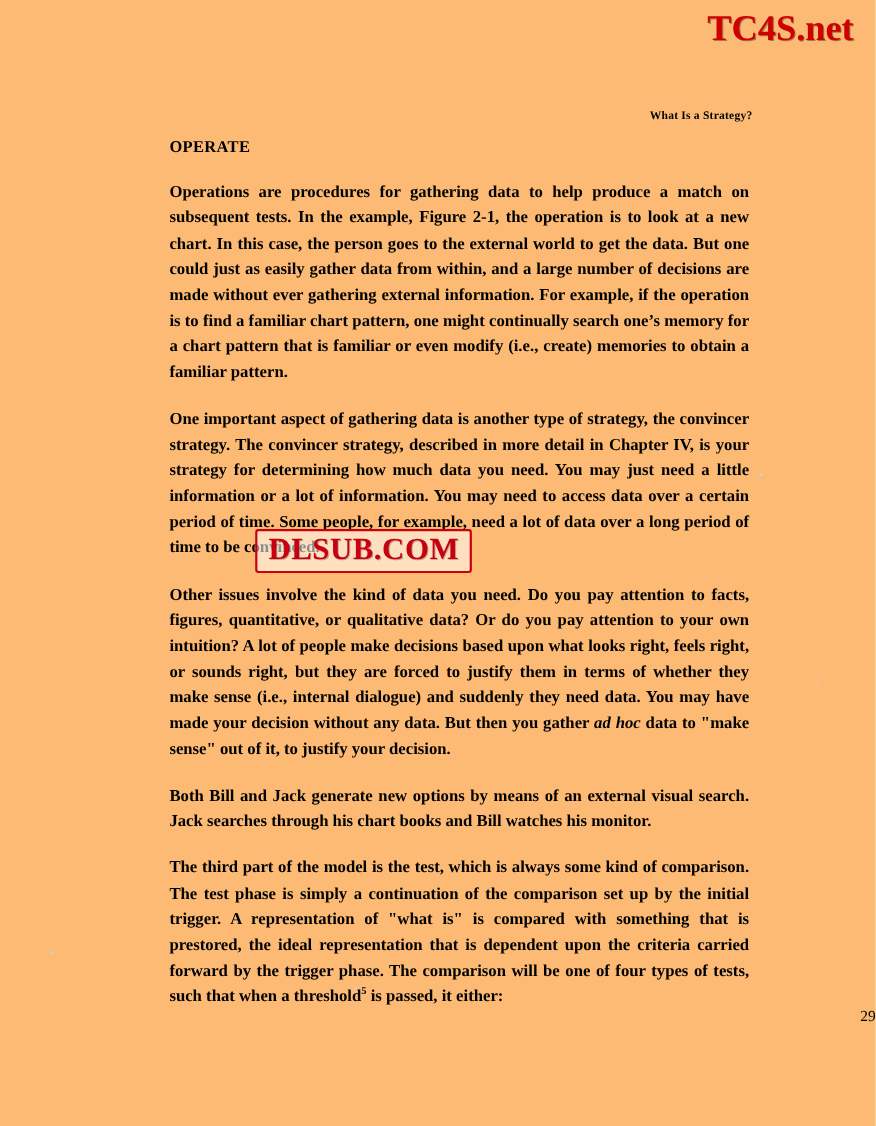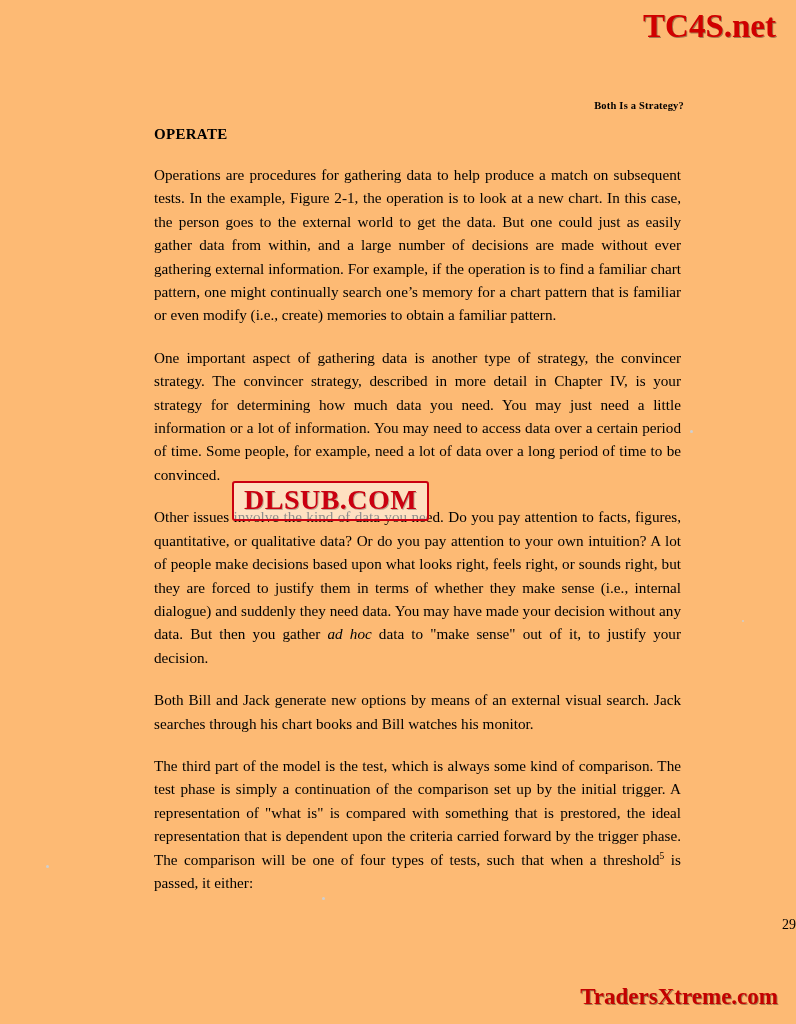--- a/index.html
+++ b/index.html
@@ -91,20 +91,21 @@
     margin-top: 42px;
   }
 
   p.para {
     font-size: 15.2px;
     line-height: 23.4px;
     margin: 0 0 19px 0;
     text-align: justify;
     text-justify: inter-word;
     hyphens: none;
+    font-weight: bold;
   }
 
   p.para.last {
     margin-bottom: 0;
   }
 
   .it { font-style: italic; }
 
   sup.fn {
     font-size: 9.5px;
@@ -128,21 +129,21 @@
     border-radius: 50%;
   }
 </style>
 </head>
 <body>
 
 <div class="page">
 
   <div class="watermark-top">TC4S.net</div>
 
-  <div class="running-head">Both Is a Strategy?</div>
+  <div class="running-head">What Is a Strategy?</div>
 
   <div class="content">
 
     <h2 class="heading">OPERATE</h2>
 
     <p class="para">Operations are procedures for gathering data to help produce a match on subsequent tests.  In the example, Figure 2-1, the operation is to look at a new chart.  In this case, the person goes to the external world to get the data.  But one could just as easily gather data from within, and a large number of decisions are made without ever gathering external information.  For example, if the operation is to find a familiar chart pattern, one might continually search one’s memory for a chart pattern that is familiar or even modify (i.e., create) memories to obtain a familiar pattern.</p>
 
     <p class="para">One important aspect of gathering data is another type of strategy, the convincer strategy.   The convincer strategy, described in more detail in Chapter IV, is your strategy for determining how much data you need.  You may just need a little information or a lot of information.  You may need to access data over a certain period of time.  Some people, for example, need a lot of data over a long period of time to be convinced.</p>
 
     <p class="para"><span>Other issues involve the kind of data you need.  Do you pay attention to facts, figures, quantitative, or qualitative data?  Or do you pay attention to your own intuition?   A lot of people make decisions based upon what looks right, feels right, or sounds right, but they are forced to justify them in terms of whether they make sense (i.e., internal dialogue) and suddenly they need data.  You may have made your decision without any data.  But then you gather </span><span class="it">ad hoc</span><span> data to "make sense" out of it, to justify your decision.</span></p>
@@ -151,20 +152,19 @@
 
 
     <p class="para last"><span>The third part of the model is the test, which is always some kind of comparison.  The test phase is simply a continuation of the comparison set up by the initial trigger.   A representation of "what is" is compared with something that is prestored, the ideal representation that is dependent upon the criteria carried forward by the trigger phase.  The comparison will be one of four types of tests, such that when a threshold</span><sup class="fn">5</sup><span> is passed, it either:</span></p>
 
   </div>
 
   <div class="page-number">29</div>
 
   <div class="watermark-center">DLSUB.COM</div>
 
-  <div class="watermark-bottom">TradersXtreme.com</div>
 
   <div class="speck" style="left:46px; top:865px; width:3px; height:3px;"></div>
   <div class="speck" style="left:322px; top:897px; width:3px; height:3px;"></div>
   <div class="speck" style="left:690px; top:430px; width:3px; height:3px;"></div>
   <div class="speck" style="left:742px; top:620px; width:2px; height:2px;"></div>
 
 </div>
 
 </body></html>

